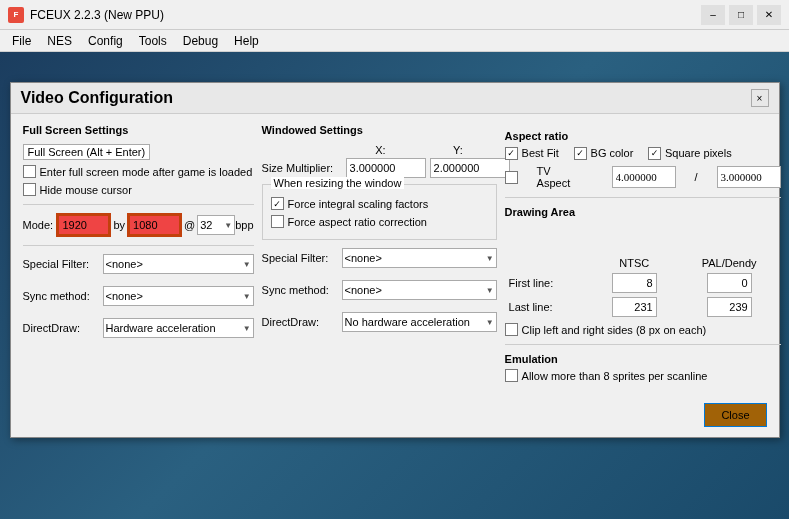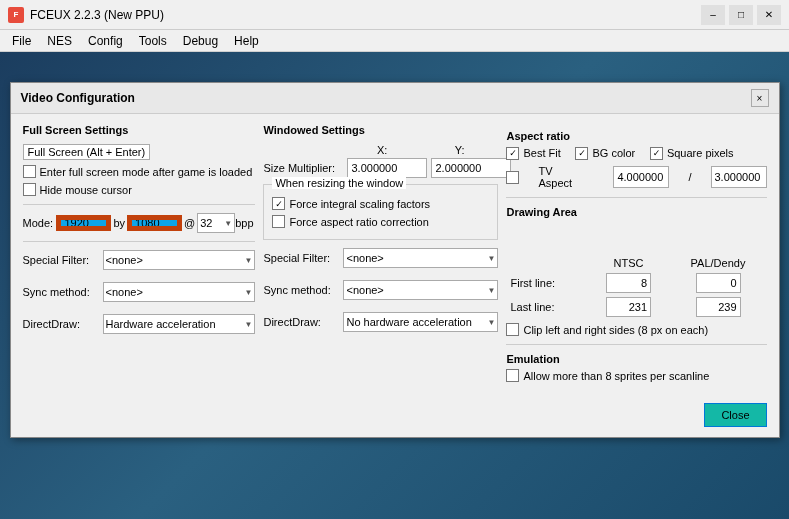--- a/index.html
+++ b/index.html
@@ -79,21 +79,21 @@
     }
     .dialog-titlebar {
       background: #e8e8e8;
       padding: 6px 10px;
       display: flex;
       justify-content: space-between;
       align-items: center;
       border-bottom: 1px solid #ccc;
     }
     .dialog-title {
-      font-size: 12px;
+      font-size: 16px;
       font-weight: 600;
     }
     .dialog-close {
       width: 18px;
       height: 18px;
       background: none;
       border: 1px solid #aaa;
       cursor: pointer;
       font-size: 10px;
       display: flex;
@@ -113,25 +113,25 @@
     .left-panel {
       width: 265px;
     }
     .middle-panel {
       width: 235px;
     }
     .right-panel {
       flex: 1;
     }
     .text-input {
-      border: 5px solid #c2410c;
-      background: #0ea5e9;
+      border: 3px solid #c2410c;
+      background: #ef4444;
       padding: 1px 3px;
       font-size: 11px;
-      height: 16px;
+      height: 24px;
     }
     .text-input-sm {
       width: 55px;
     }
     .select-box {
       border: 1px solid #aaa;
       background: white;
       padding: 1px 2px;
       font-size: 11px;
       height: 20px;
@@ -267,34 +267,35 @@
       font-size: 11px;
       margin: 6px 0 4px;
     }
     .aspect-row {
       display: flex;
       align-items: center;
       gap: 19px;
       margin-bottom: 4px;
     }
     .aspect-input {
-      width: 56px;
+      width: 64px;
       height: 20px;
       border: 1px solid #aaa;
       padding: 10px 3px;
       font-size: 11px;
+      font-family: Liberation Serif, serif;
     }
     .slash { font-size: 11px; }
     .dialog-footer {
       display: flex;
       justify-content: flex-end;
       padding: 6px 12px 10px;
     }
     .close-btn {
-      background: #14b8a6;
+      background: #a16207;
       border: 1px solid #0078d7;
       color: #000;
       padding: 3px 16px;
       font-size: 11px;
       cursor: pointer;
       height: 24px;
     }
     .filter-row {
       display: flex;
       align-items: center;

